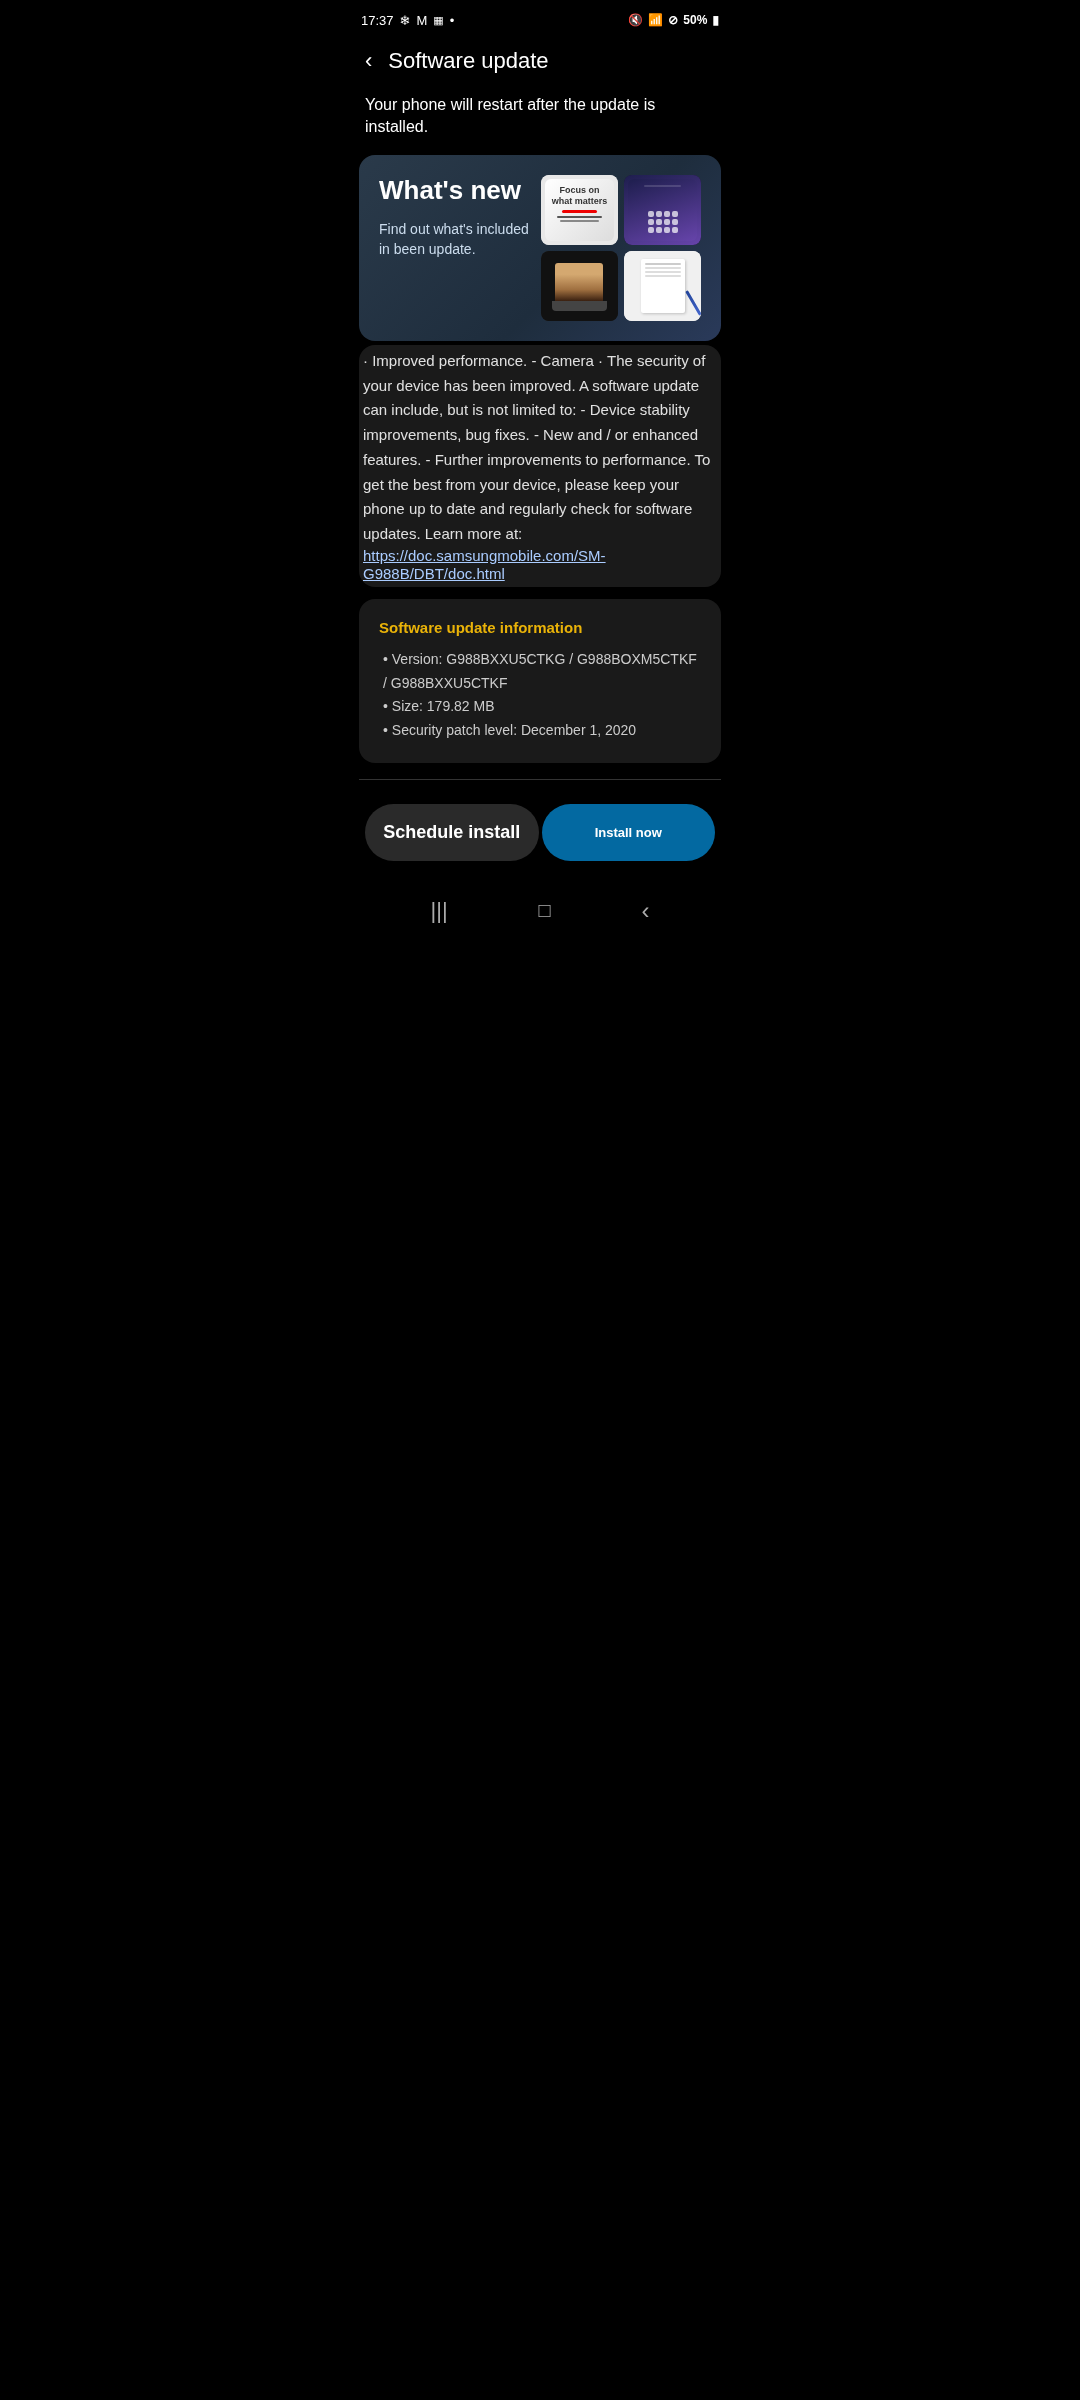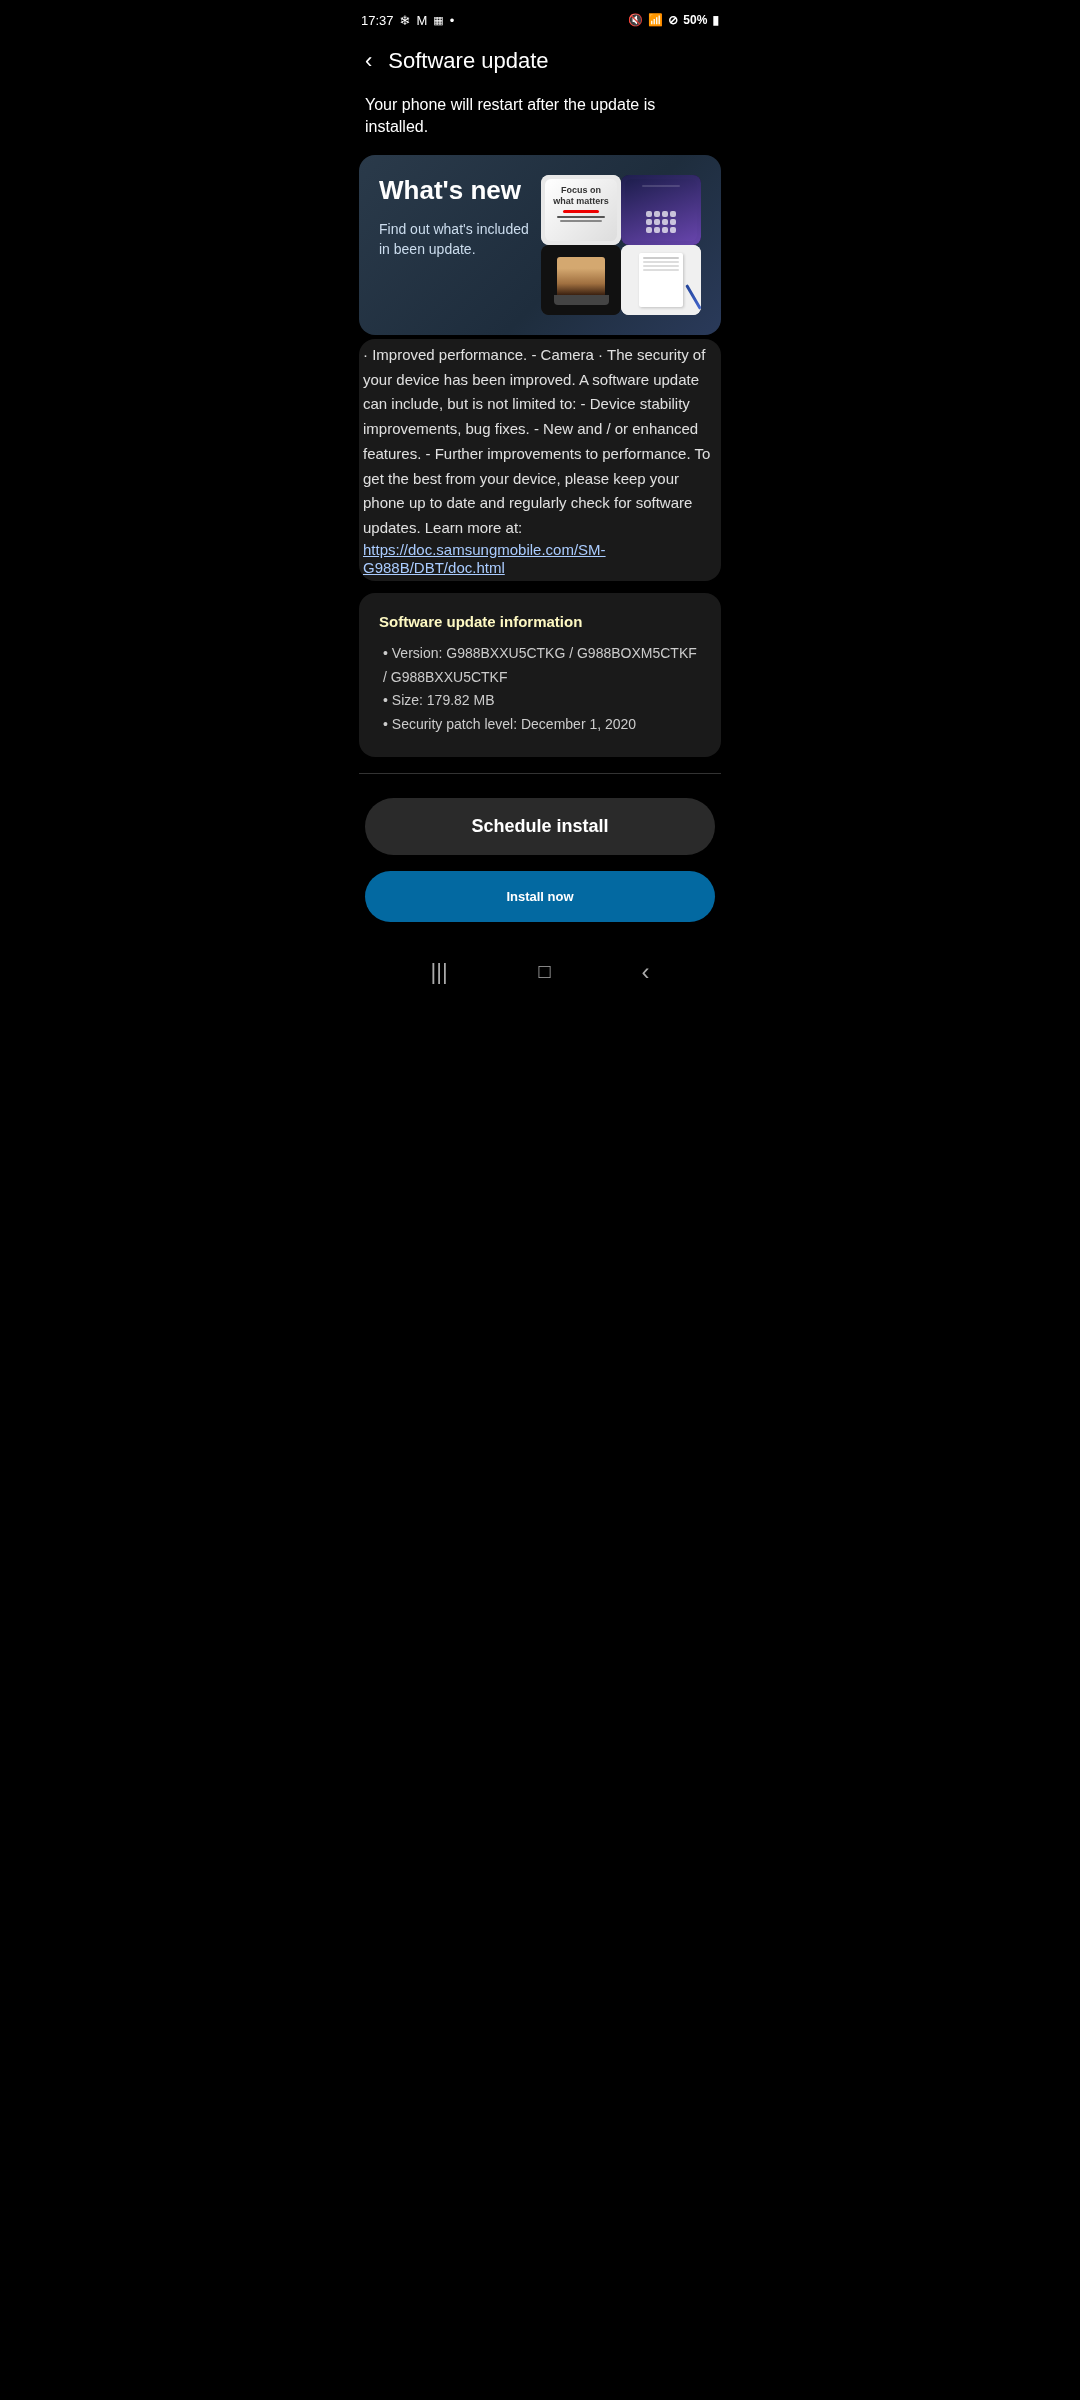--- a/index.html
+++ b/index.html
@@ -103,20 +103,21 @@
 
     .whats-new-subtitle {
       font-size: 14px;
       color: #ccddee;
       line-height: 1.4;
     }
 
     .whats-new-images {
       display: grid;
       grid-template-columns: 1fr 1fr;
+      gap: 6px;
       width: 160px;
       flex-shrink: 0;
     }
 
     .mock-image {
       border-radius: 8px;
       overflow: hidden;
     }
 
     .mock-image-1 {
@@ -174,21 +175,21 @@
     .info-card {
       margin: 0 14px 16px 14px;
       background: #1a1a1a;
       border-radius: 16px;
       padding: 20px;
     }
 
     .info-title {
       font-size: 15px;
       font-weight: 700;
-      color: #fef9c3;
+      color: #eab308;
       margin-bottom: 12px;
     }
 
     .info-item {
       font-size: 14px;
       color: #cccccc;
       line-height: 1.7;
       padding-left: 4px;
     }
 
@@ -196,22 +197,22 @@
     .divider {
       height: 1px;
       background: #333333;
       margin: 0 14px 24px 14px;
     }
 
     
     .buttons-container {
       padding: 0 20px 16px 20px;
       display: flex;
-      flex-direction: column;
-      gap: 16px;
+      flex-direction: row;
+      gap: 3px;
     }
 
     .schedule-button {
       background: #2a2a2a;
       color: #ffffff;
       border: none;
       border-radius: 50px;
       padding: 18px;
       font-size: 18px;
       font-weight: 600;

